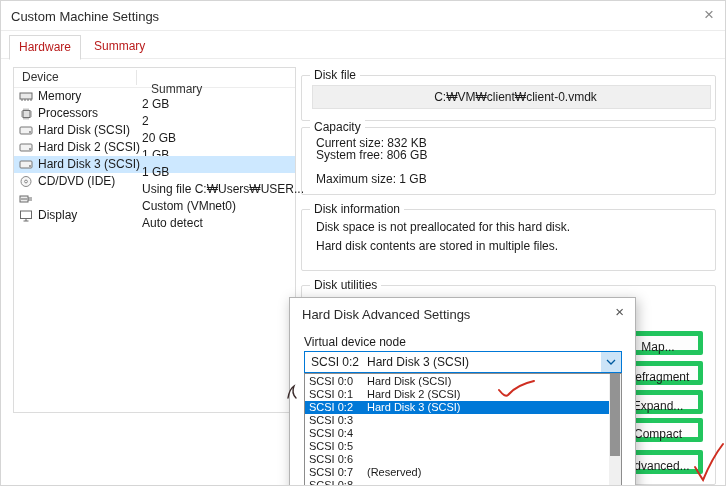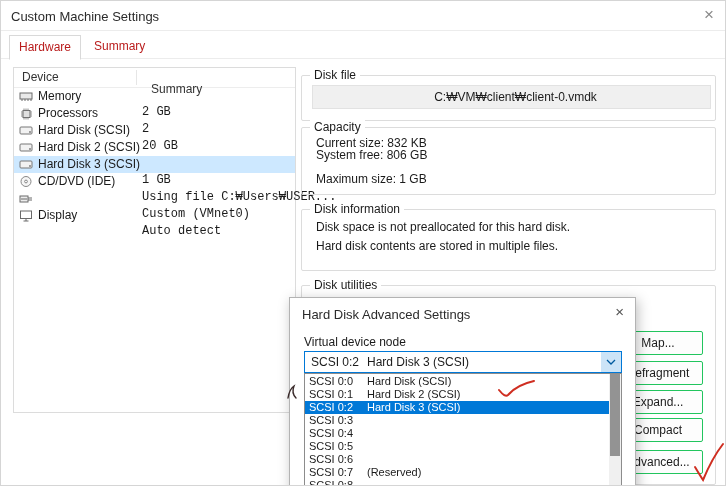--- a/index.html
+++ b/index.html
@@ -18,31 +18,31 @@
   
   .device-list{position:absolute;left:12px;top:66px;width:281px;height:344px;border:1px solid #dcdcdc;background:#fff;}
   .dl-header{position:absolute;left:0;top:0;width:100%;height:19px;border-bottom:1px solid #ededed;color:#333;}
   .dl-h-device{position:absolute;left:8px;top:2px;}
   .dl-h-summary{position:absolute;left:137px;top:2px;margin-top:12px;}
   .dl-h-div{position:absolute;left:122px;top:2px;width:1px;height:15px;background:#e6e6e6;}
   .dl-row{position:absolute;left:0;width:100%;height:17px;line-height:17px;}
   .dl-row.sel{background:#cde8ff;}
   .dl-icon{position:absolute;left:5px;top:2px;width:14px;height:13px;}
   .dl-device{position:absolute;left:24px;top:0;white-space:nowrap;}
-  .dl-summary{position:absolute;left:128px;top:16px;white-space:nowrap;font-family:Liberation Mono, monospace;}
+  .dl-summary{position:absolute;left:128px;top:8px;white-space:nowrap;}
 
   
   .groupbox{position:absolute;border:1px solid #dcdcdc;border-radius:2px;background:transparent;text-align:center;}
   .gb-label{position:absolute;top:-8px;left:8px;background:#fff;padding:0 4px;color:#1b1b1b;z-index:1;}
   .gb-line{position:absolute;left:14px;white-space:nowrap;color:#1b1b1b;}
   .disk-file-field{position:absolute;left:10px;top:9px;width:389px;height:22px;background:#f0f0f0;
     border:1px solid #e2e2e2;line-height:22px;padding-left:8px;box-sizing:content-box;white-space:nowrap;overflow:hidden;}
 
   
-  .btn{position:absolute;left:612px;width:90px;height:24px;background:#fdfdfd;border:1px solid #22c55e;
+  .btn{position:absolute;left:612px;width:90px;height:24px;background:#fdfdfd;border:5px solid #22c55e;
     border-radius:2px;text-align:center;line-height:22px;font-size:12px;color:#1b1b1b;z-index:3;box-sizing:border-box;}
 
   
   .adv{position:absolute;left:288px;top:296px;width:345px;height:200px;background:#fff;border:1px solid #b3b3b3;
     box-shadow:2px 3px 12px rgba(0,0,0,0.25);z-index:10;}
   .adv-title{position:absolute;left:12px;top:9px;font-size:13px;color:#2b2b2b;}
   .adv-close{position:absolute;right:11px;top:5px;font-size:15px;color:#555;line-height:18px;}
   .adv-label{position:absolute;left:14px;top:37px;}
   .combo{position:absolute;left:14px;top:53px;width:318px;height:22px;border:1px solid #0078d7;background:#fff;box-sizing:border-box;}
   .combo-node{position:absolute;left:6px;top:0;line-height:20px;}

